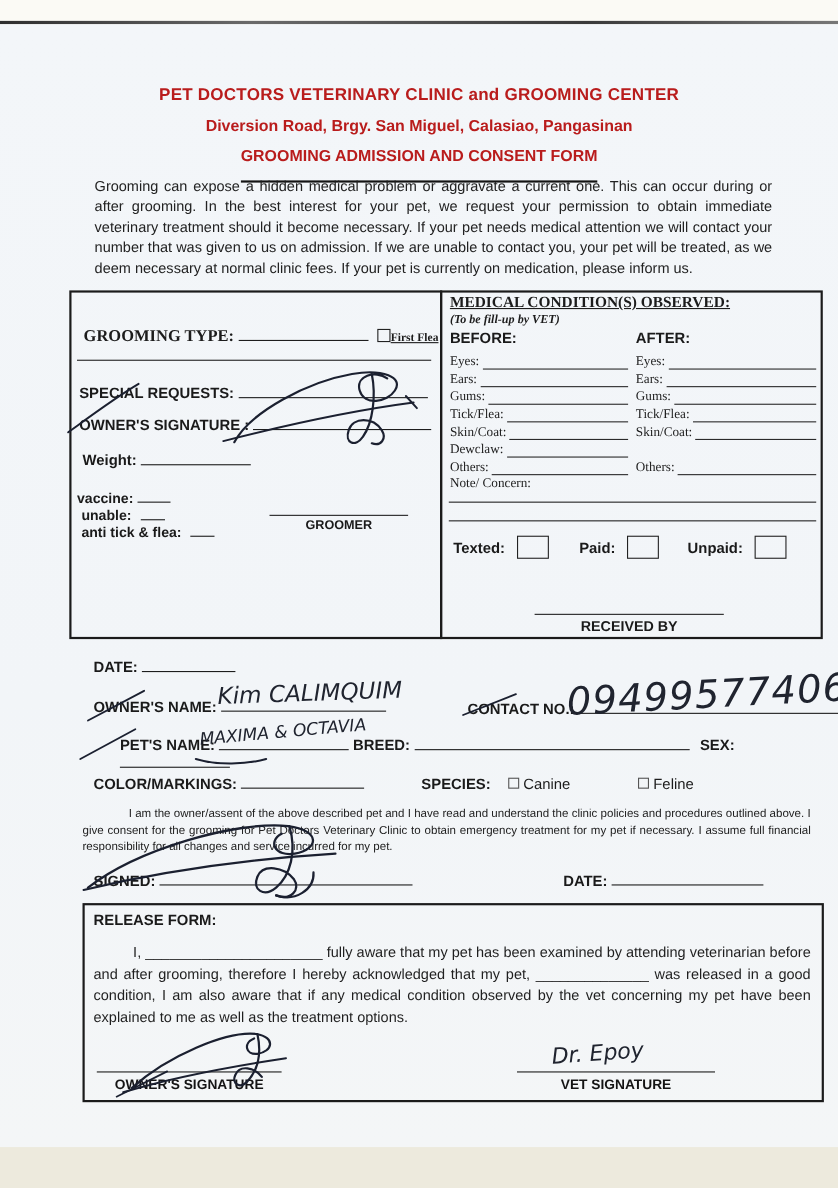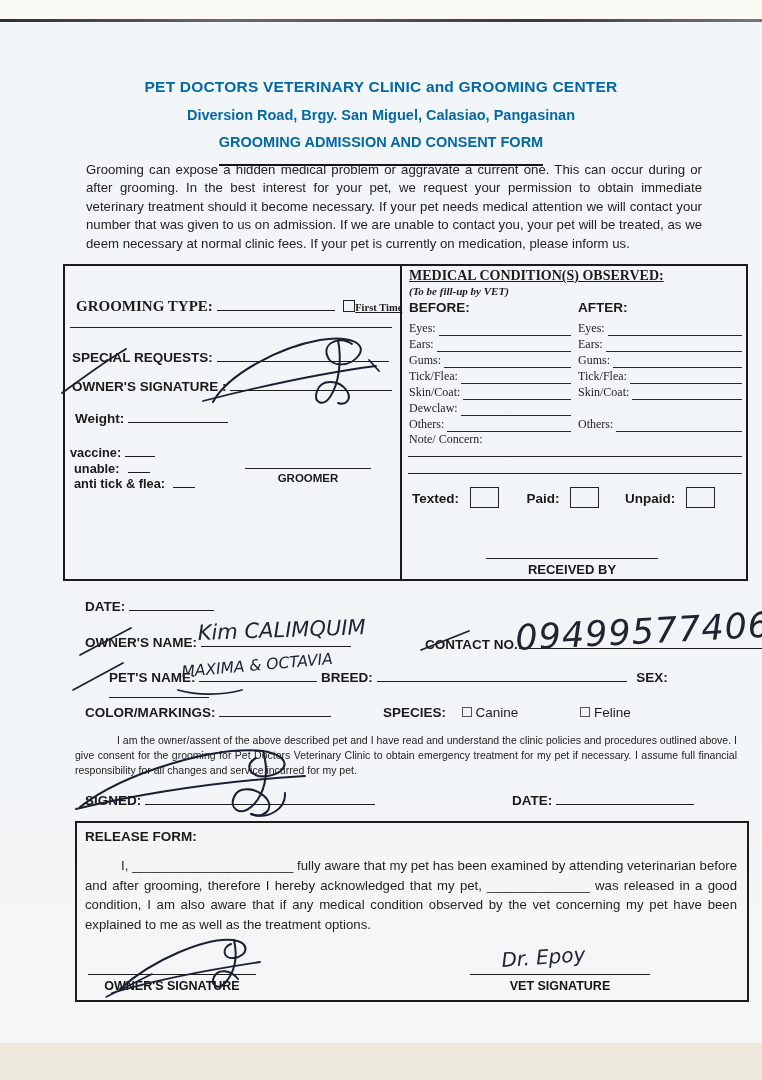--- a/index.html
+++ b/index.html
@@ -12,21 +12,21 @@
   .abs{position:absolute;}
   
   .scan-top{top:0;left:0;width:762px;height:19px;background:#fbfaf5;}
   .scan-line{top:19px;left:0;width:762px;height:3px;
     background:linear-gradient(90deg,#2e2e2e,#6a6a6a 30%,#3a3a3a 70%,#777);}
   .paper{top:22px;left:0;width:762px;height:1021px;
     background:linear-gradient(180deg,#f3f6f9 0%,#f2f5f8 60%,#f4f6f7 100%);}
   .scan-bottom{top:1043px;left:0;width:762px;height:37px;background:#edeadd;}
 
   
-  .hdr{left:0;right:0;text-align:center;font-weight:bold;color:#0369a1;}
+  .hdr{left:0;right:0;text-align:center;font-weight:bold;color:#b91c1c;}
   .hdr1{top:78px;font-size:15.5px;letter-spacing:.2px;}
   .hdr2{top:107px;font-size:14.5px;}
   .hdr3{top:134px;font-size:14.5px;}
   .hdr3 span{border-bottom:2px solid #141414;padding-bottom:14px;}
 
   .intro{left:86px;top:161px;width:616px;font-size:13.2px;line-height:18.4px;
     text-align:justify;color:#222;}
 
   
   .box{border:2px solid #1b1b1b;background:transparent;}
@@ -75,21 +75,21 @@
 <div class="abs hdr hdr1">PET DOCTORS VETERINARY CLINIC and GROOMING CENTER</div>
 <div class="abs hdr hdr2">Diversion Road, Brgy. San Miguel, Calasiao, Pangasinan</div>
 <div class="abs hdr hdr3"><span>GROOMING ADMISSION AND CONSENT FORM</span></div>
 
 <div class="abs intro">Grooming can expose a hidden medical problem or aggravate a current one. This can occur during or after grooming. In the best interest for your pet, we request your permission to obtain immediate veterinary treatment should it become necessary. If your pet needs medical attention we will contact your number that was given to us on admission. If we are unable to contact you, your pet will be treated, as we deem necessary at normal clinic fees. If your pet is currently on medication, please inform us.</div>
 
 <div class="abs box box-left"></div>
 <div class="abs" style="left:76px;top:297px;font-size:15px;">
   <span class="serifb">GROOMING TYPE:</span>
   <span class="line" style="width:118px;"></span>
-  <span class="cb" style="margin-left:4px;"></span><span class="serifb" style="font-size:10.5px;text-decoration:underline;">First Time</span>
+  <span class="cb" style="margin-left:4px;"></span><span class="serifb" style="font-size:10.5px;text-decoration:underline;">First Flea</span>
 </div>
 <div class="abs fullline" style="left:70px;top:327px;width:322px;"></div>
 <div class="abs" style="left:72px;top:349px;font-size:13.5px;">
   <span class="lbl">SPECIAL REQUESTS:</span>
   <span class="line" style="width:172px;"></span>
 </div>
 <div class="abs" style="left:72px;top:378px;font-size:13.5px;">
   <span class="lbl">OWNER'S  SIGNATURE :</span>
   <span class="line" style="width:162px;"></span>
 </div>

